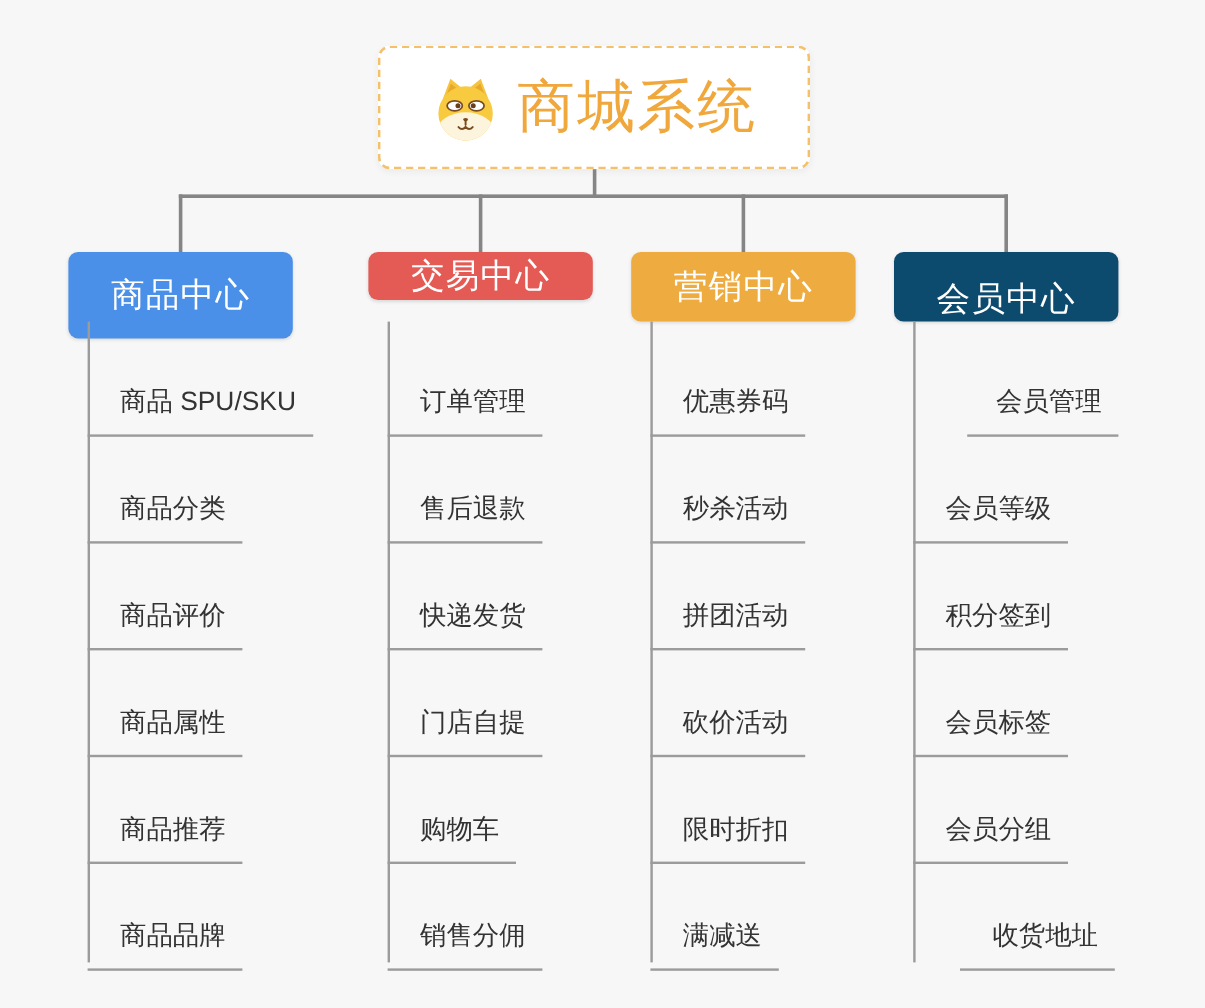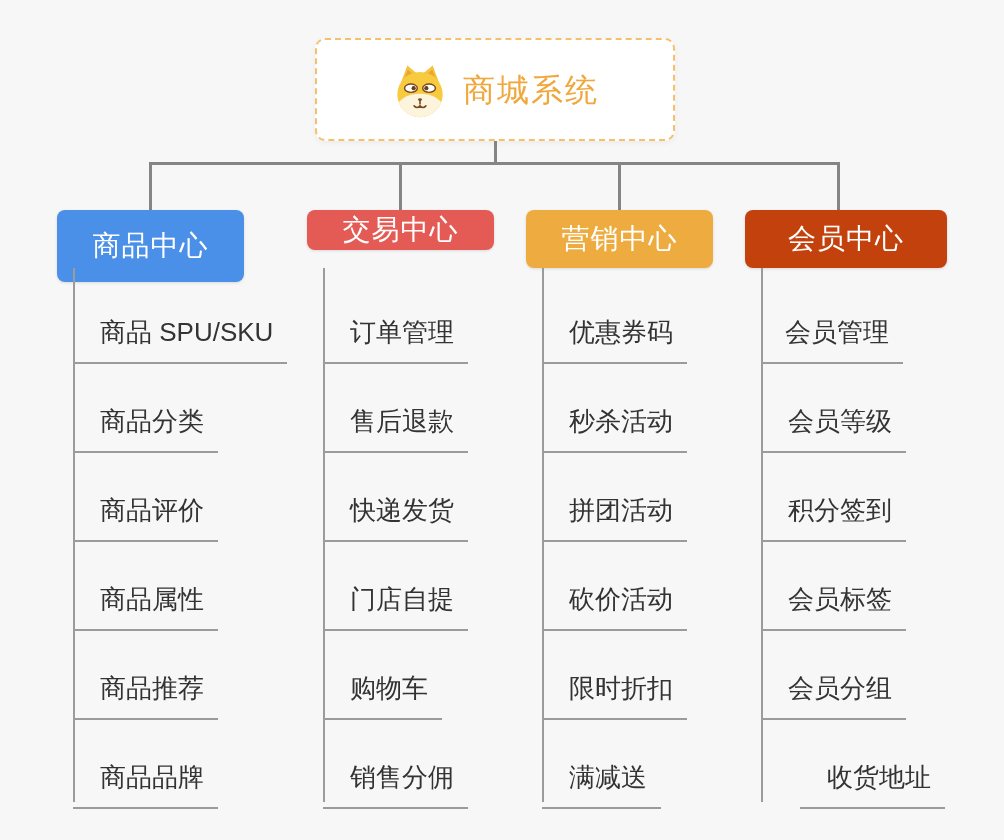--- a/index.html
+++ b/index.html
@@ -9,37 +9,37 @@
   }
   #canvas{position:relative;width:1004px;height:840px;}
 
   .root-node{
     position:absolute;left:315px;top:38px;width:360px;height:103px;
     background:#ffffff;border:2px dashed #f5c06a;border-radius:10px;
     box-sizing:border-box;display:flex;align-items:center;justify-content:center;
     gap:14px;box-shadow:0 2px 6px rgba(0,0,0,0.05);
   }
   .root-icon{width:58px;height:58px;display:flex;align-items:center;}
-  .root-title{font-size:32px;color:#f0a73c;letter-spacing:2px;line-height:1;}
+  .root-title{font-size:48px;color:#f0a73c;letter-spacing:2px;line-height:1;}
 
   .vline{position:absolute;width:3px;background:#858585;}
   .hline{position:absolute;height:3px;background:#858585;}
   .trunk{position:absolute;width:2px;background:#9b9b9b;}
 
   .branch-header{
     position:absolute;border-radius:8px;display:flex;align-items:center;
     justify-content:center;color:#ffffff;font-size:28px;letter-spacing:1px;
     box-shadow:0 1px 3px rgba(0,0,0,0.12);cursor:default;
   }
 
   .tree-item{
     position:absolute;height:40px;box-sizing:content-box;
     padding:0 14px 7px 27px;border-bottom:2px solid #9b9b9b;
-    display:flex;align-items:flex-start;white-space:nowrap;
-    font-size:26px;color:#333333;cursor:default;
+    display:flex;align-items:center;white-space:nowrap;
+    font-size:22px;color:#333333;cursor:default;
   }
 </style>
 </head>
 <body>
 
 <div id="canvas">
 
   <div class="root-node">
     <span class="root-icon">
       <svg width="58" height="58" viewBox="0 0 64 64">
@@ -130,25 +130,25 @@
     <div class="tree-item" style="left: 542px; top: 582px; border-bottom-color: rgb(155, 155, 155);">
       <span>砍价活动</span>
     </div>
     <div class="tree-item" style="left: 542px; top: 671px; border-bottom-color: rgb(155, 155, 155);">
       <span>限时折扣</span>
     </div>
     <div class="tree-item" style="left: 542px; top: 760px; border-bottom-color: rgb(155, 155, 155);">
       <span>满减送</span>
     </div>
     <div class="vline" style="left: 837px; top: 162px; height: 48px; background: rgb(133, 133, 133);"></div>
-    <div class="branch-header" style="left: 745px; top: 210px; width: 202px; height: 58px; background: #c2410c;">
+    <div class="branch-header" style="left: 745px; top: 210px; width: 187px; height: 58px; background: #0c4a6e; align-items: flex-end;">
       <span>会员中心</span>
     </div>
     <div class="trunk" style="left: 761px; top: 268px; height: 534px; background: rgb(155, 155, 155);"></div>
-    <div class="tree-item" style="left: 761px; top: 315px; border-bottom-color: rgb(155, 155, 155); padding-left: 24px;">
+    <div class="tree-item" style="left: 806px; top: 315px; border-bottom-color: rgb(155, 155, 155); padding-left: 24px;">
       <span>会员管理</span>
     </div>
     <div class="tree-item" style="left: 761px; top: 404px; border-bottom-color: rgb(155, 155, 155);">
       <span>会员等级</span>
     </div>
     <div class="tree-item" style="left: 761px; top: 493px; border-bottom-color: rgb(155, 155, 155);">
       <span>积分签到</span>
     </div>
     <div class="tree-item" style="left: 761px; top: 582px; border-bottom-color: rgb(155, 155, 155);">
       <span>会员标签</span>

